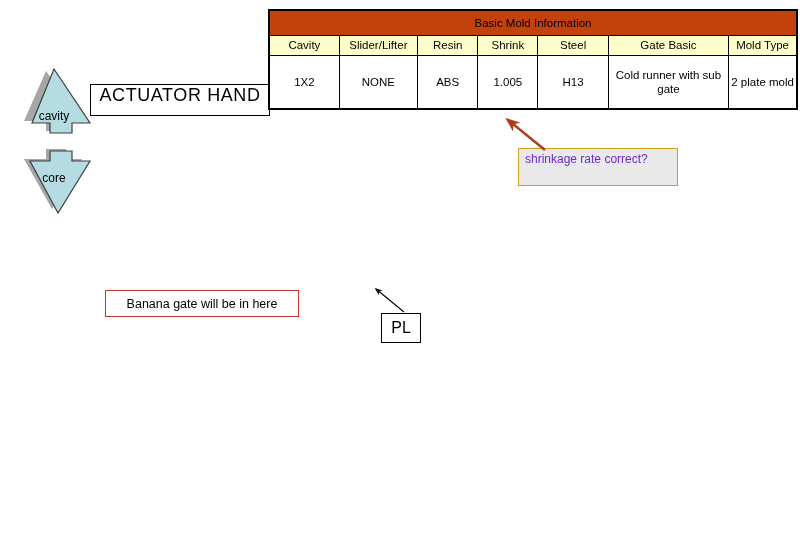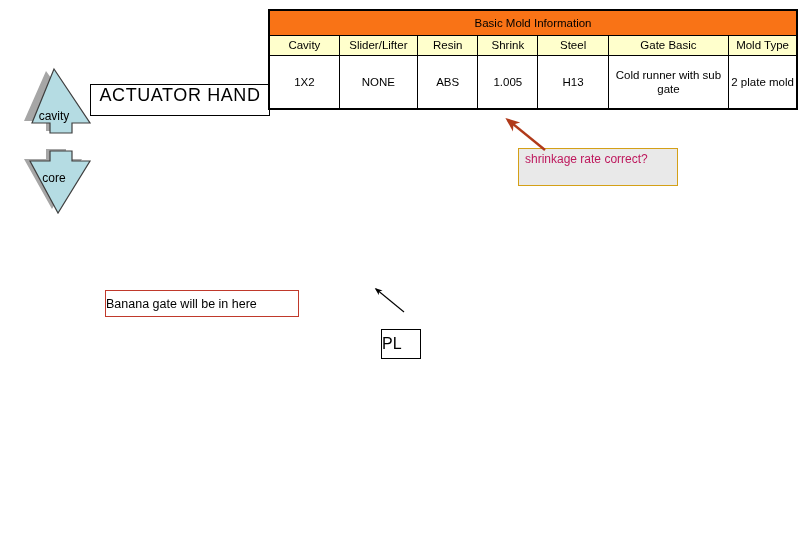--- a/index.html
+++ b/index.html
@@ -29,21 +29,21 @@
   }
   #mold-table td {
     border: 1px solid #000000;
     text-align: center;
     vertical-align: middle;
     font-size: 11.5px;
     padding: 0;
     line-height: 1.25;
   }
   .title-cell {
-    background: #f97316;
+    background: #c2410c;
     height: 24px;
     font-size: 13px;
   }
   .hdr-en {
     background: #ffffcc;
     height: 19px;
     font-size: 11px;
   }
   .hdr-cn {
     background: #ffffcc;
@@ -72,50 +72,49 @@
     font-size: 18px;
     letter-spacing: 0.6px;
   }
 
   
   #shrink-note {
     left: 518px; top: 148px;
     width: 160px; height: 38px;
     border: 1.5px solid #d4a017;
     background: #e9e9e9;
-    color: #be185d;
+    color: #6d28d9;
     font-size: 12px;
     line-height: 15px;
     padding: 3px 5px 0 6px;
     box-sizing: border-box;
   }
 
   
   #banana-note {
     left: 105px; top: 290px;
     width: 192px; height: 25px;
     border: 1.2px solid #c0392b;
     background: #ffffff;
     display: flex;
     align-items: center;
-    justify-content: flex-start;
+    justify-content: center;
     font-size: 12.5px;
   }
 
   
   #pl-box {
     left: 381px; top: 313px;
     width: 38px; height: 28px;
     border: 1.5px solid #000000;
     background: #ffffff;
     display: flex;
     align-items: center;
-    justify-content: flex-start;
+    justify-content: center;
     font-size: 16px;
-    margin-top: 16px;
   }
 
   
   .arrow-shape {
     position: absolute;
     width: 80px;
     height: 80px;
   }
   .arrow-label {
     position: absolute;

